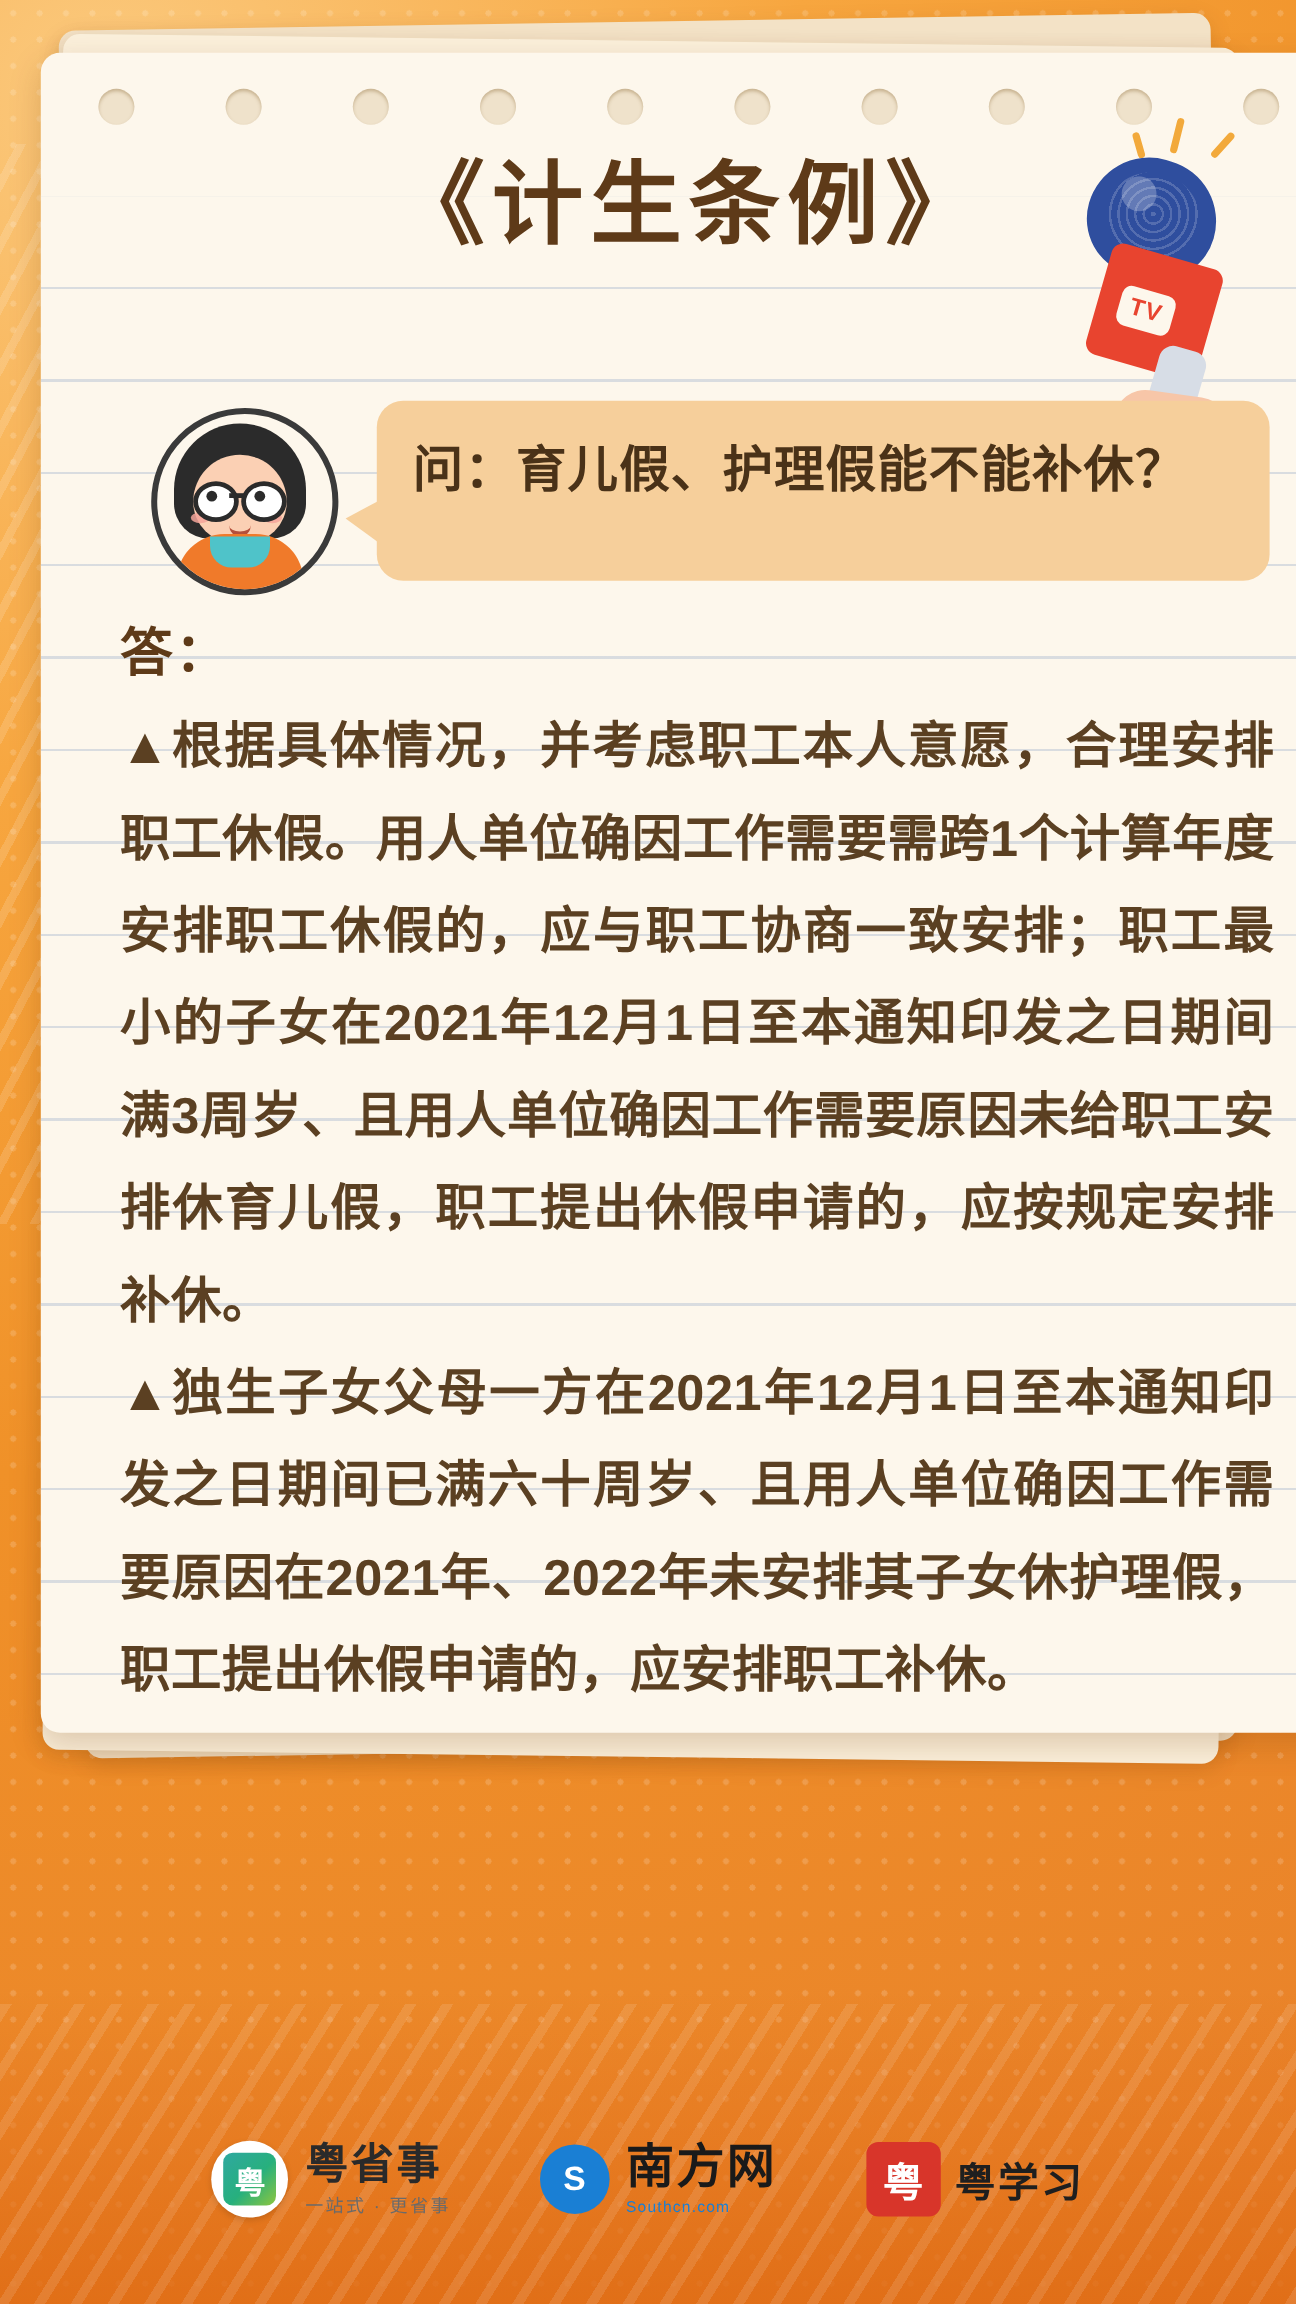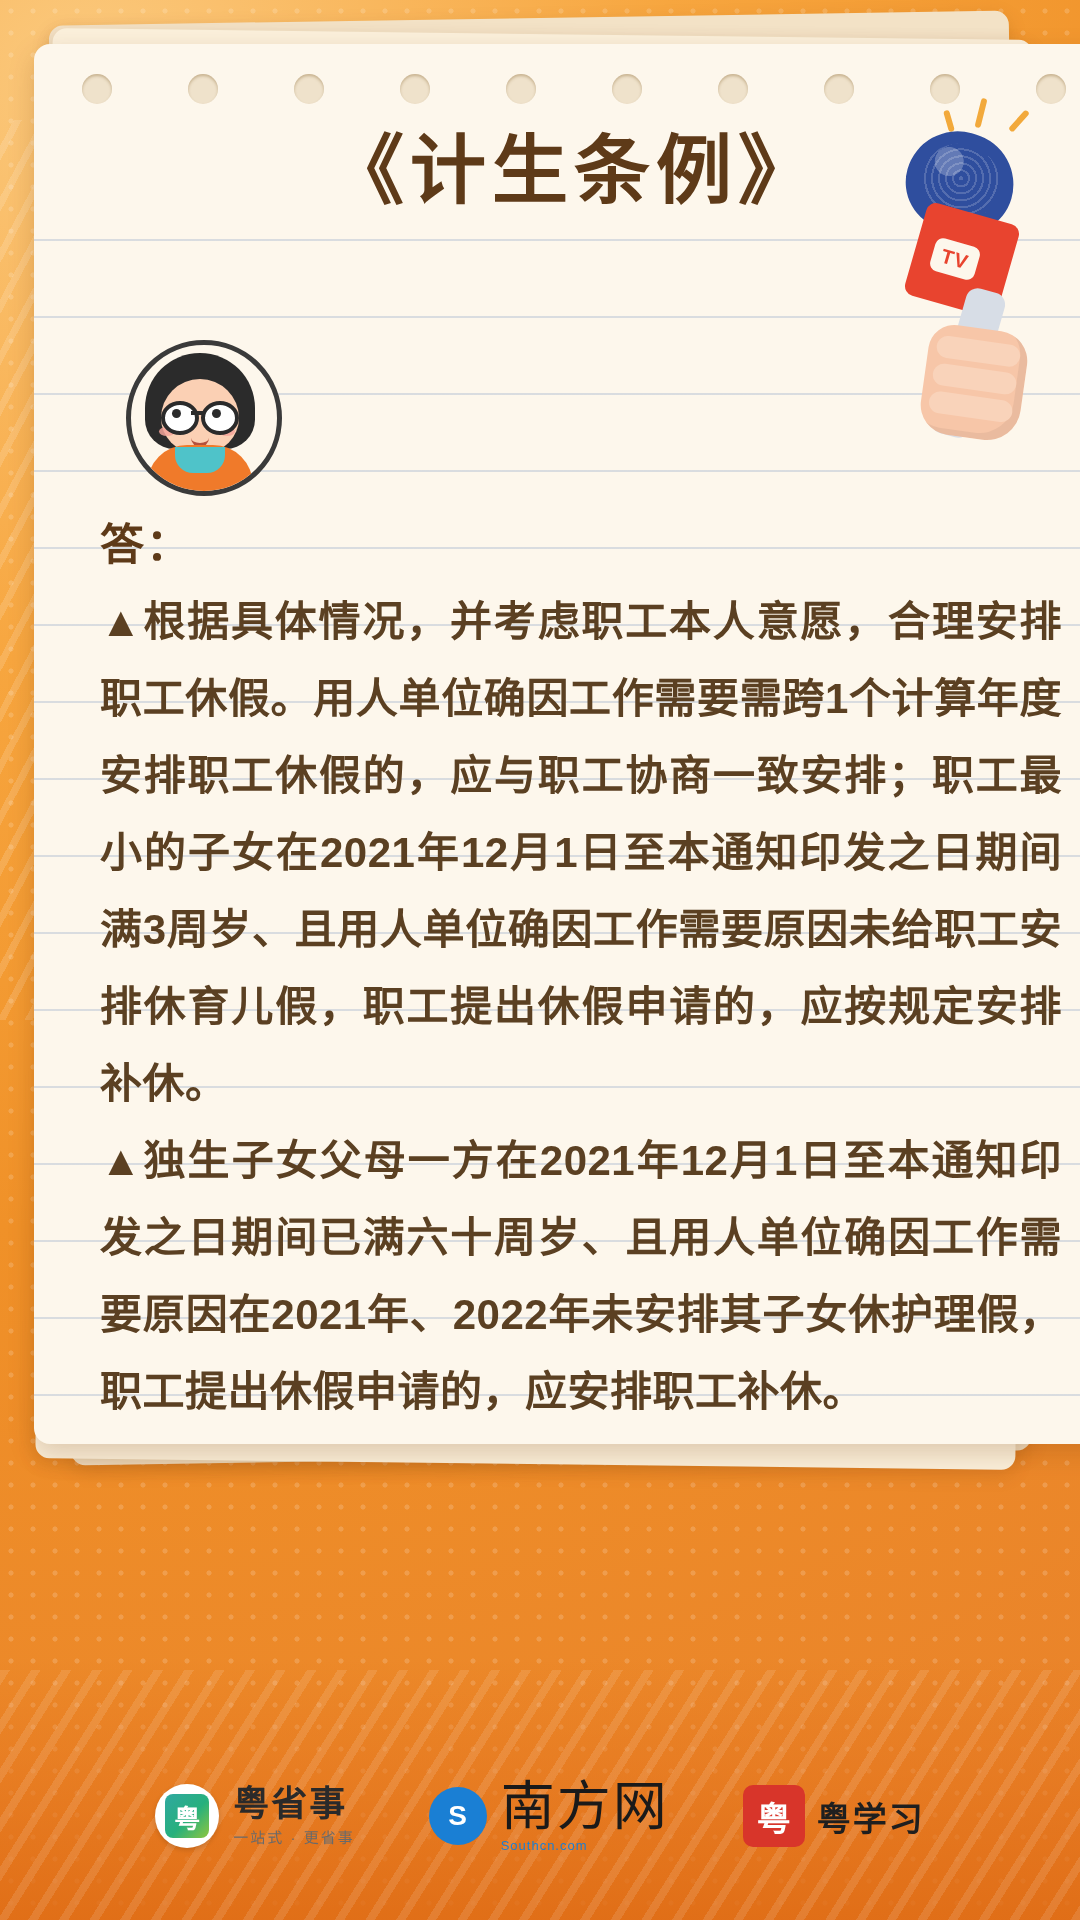--- a/index.html
+++ b/index.html
@@ -434,22 +434,22 @@
   .logo-mark-2 {
     width: 58px; height: 58px;
     border-radius: 50%;
     background: #1a7fd4;
     color: #fff;
     font-size: 28px;
     font-weight: bold;
     display: flex; align-items: center; justify-content: center;
   }
   .southcn-main {
-    font-size: 54px;
-    font-weight: normal;
+    font-size: 40px;
+    font-weight: bold;
     color: #1a1a1a;
     letter-spacing: 2px;
     line-height: 1.0;
   }
   .southcn-sub {
     font-size: 13px;
     color: #1a7fd4;
     letter-spacing: 1px;
     margin-top: 5px;
   }
@@ -529,20 +529,23 @@
         <div class="av-cheek r"></div>
         <div class="av-glass l"></div>
         <div class="av-glass r"></div>
         <div class="av-bridge"></div>
         <div class="av-pupil l"></div>
         <div class="av-pupil r"></div>
         <div class="av-mouth"></div>
         <div class="av-body"></div>
         <div class="av-collar"></div>
       </div>
+      <div class="bubble">
+        <div class="bubble-text">问：育儿假、护理假能不能补休？</div>
+      </div>
     </div>
 
     <div class="answer">
       <div class="answer-label">答：</div>
       <div class="para">▲根据具体情况，并考虑职工本人意愿，合理安排职工休假。用人单位确因工作需要需跨1个计算年度安排职工休假的，应与职工协商一致安排；职工最小的子女在2021年12月1日至本通知印发之日期间满3周岁、且用人单位确因工作需要原因未给职工安排休育儿假，职工提出休假申请的，应按规定安排补休。</div>
       <div class="para">▲独生子女父母一方在2021年12月1日至本通知印发之日期间已满六十周岁、且用人单位确因工作需要原因在2021年、2022年未安排其子女休护理假，职工提出休假申请的，应安排职工补休。</div>
     </div>
   </div>
 
   <div class="footer">

